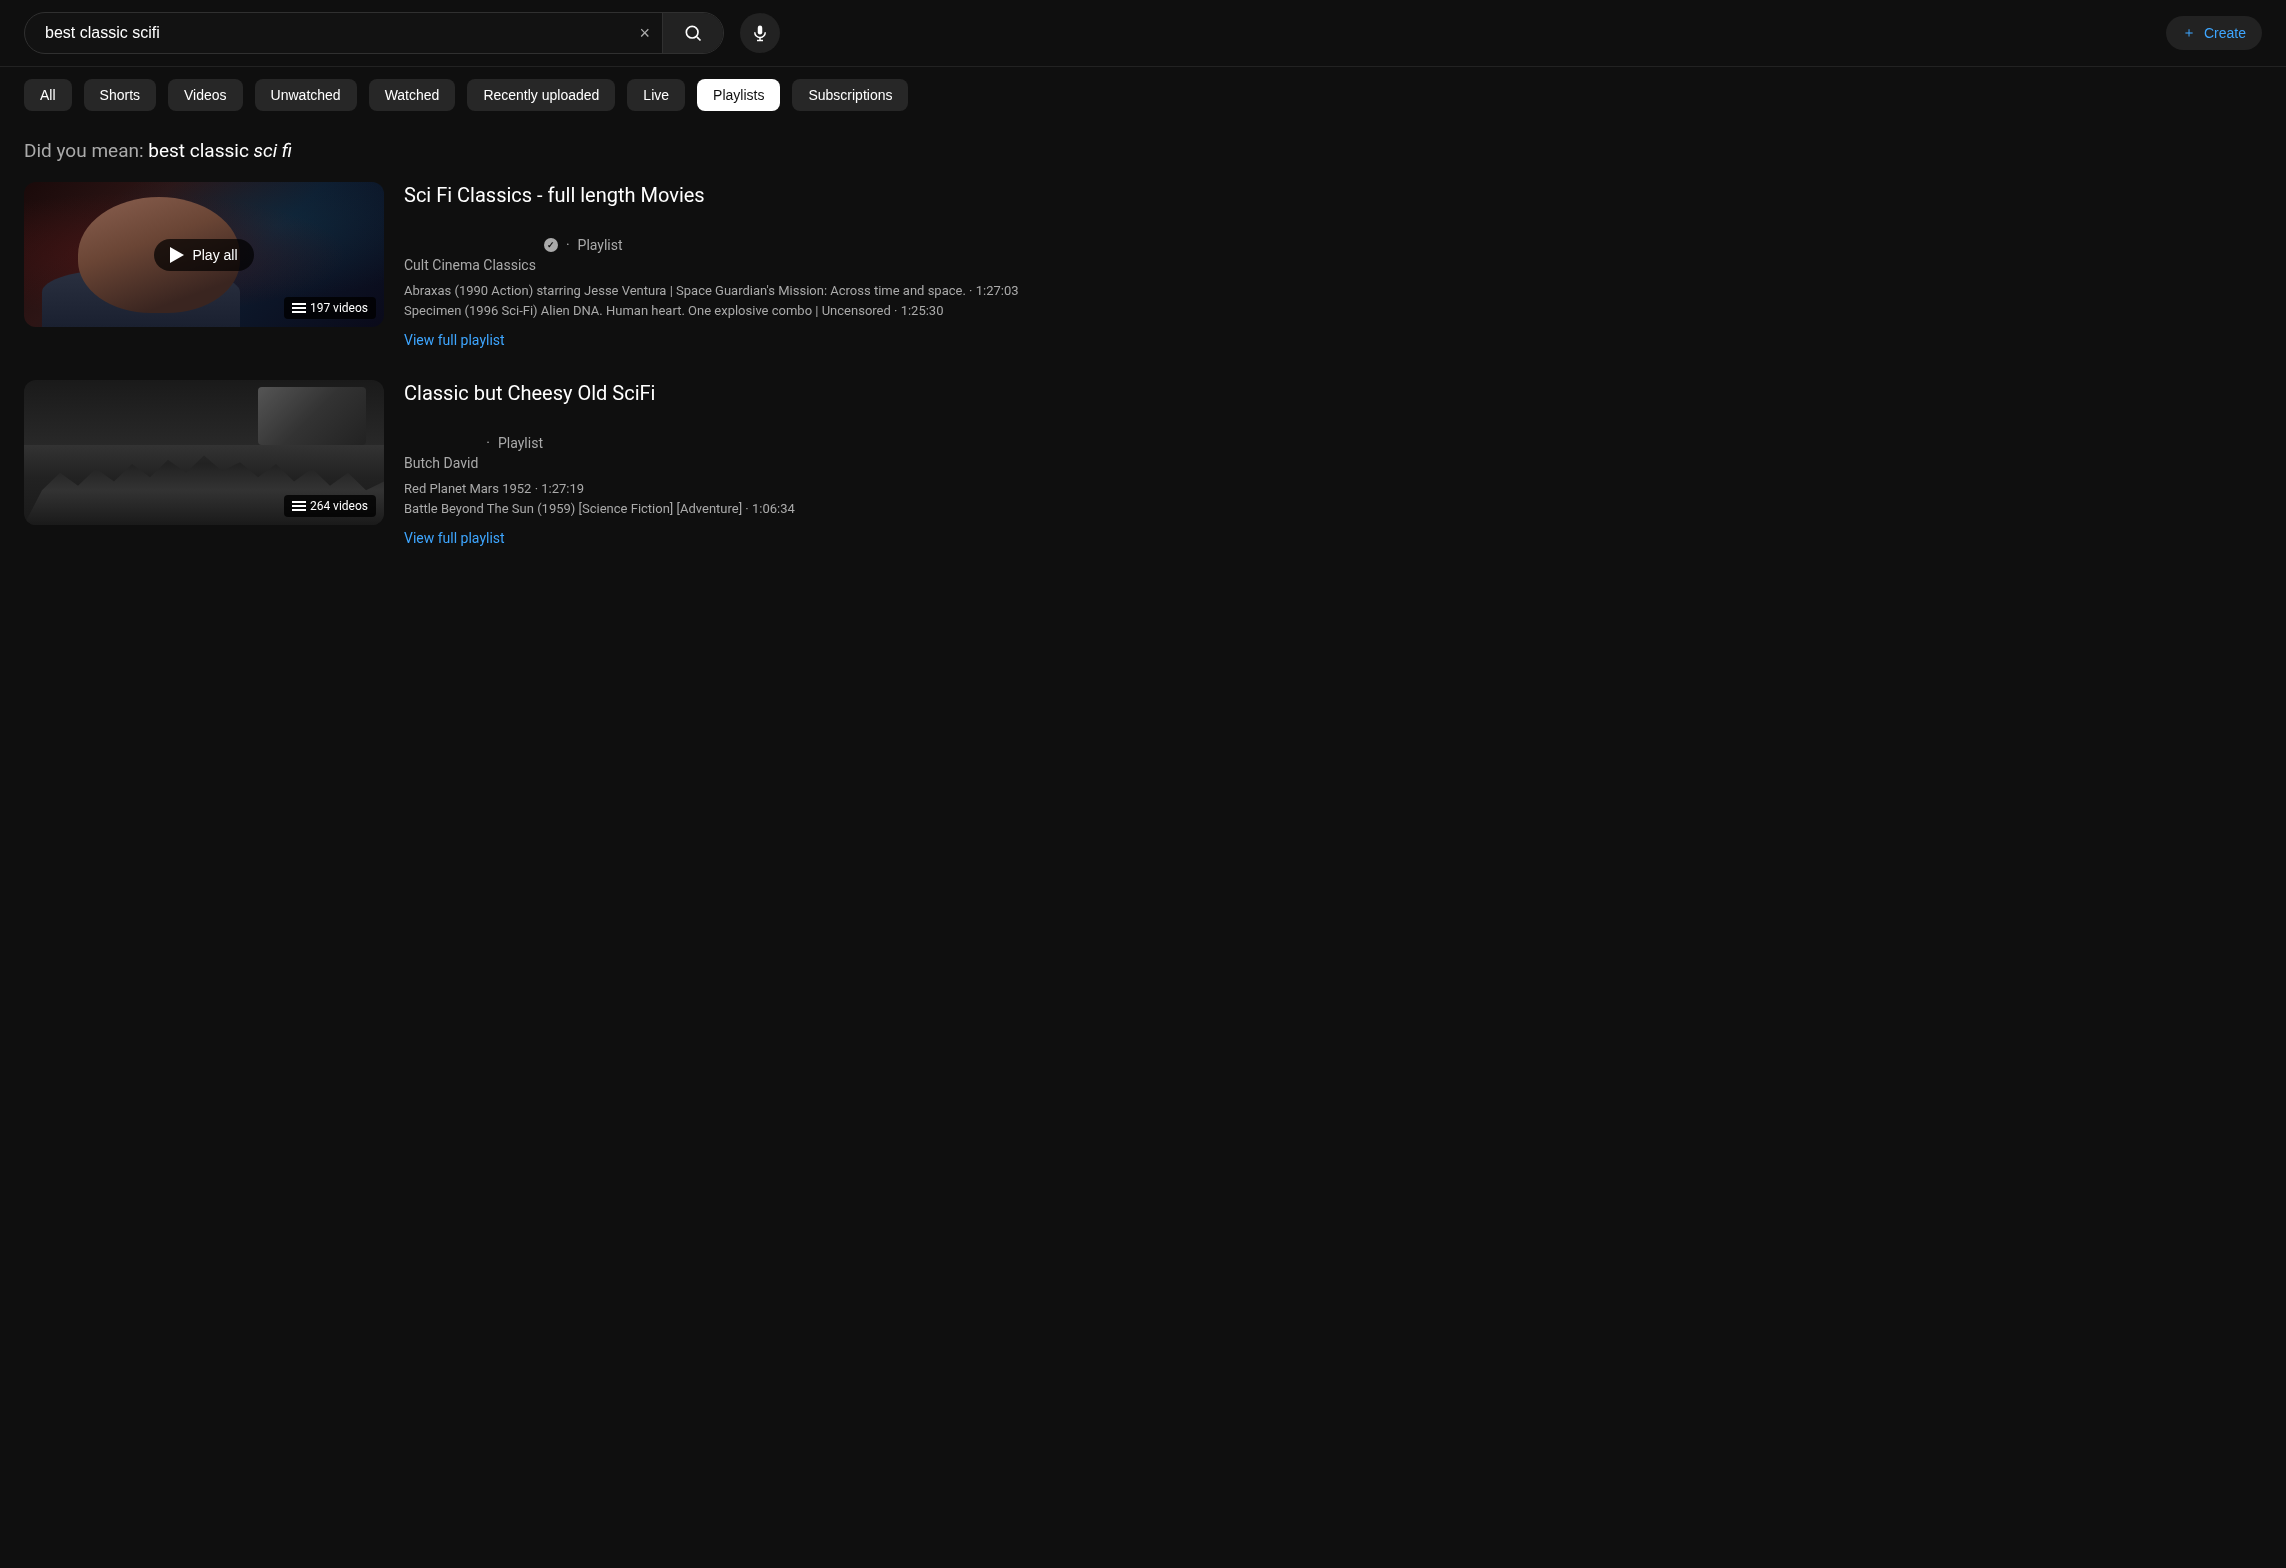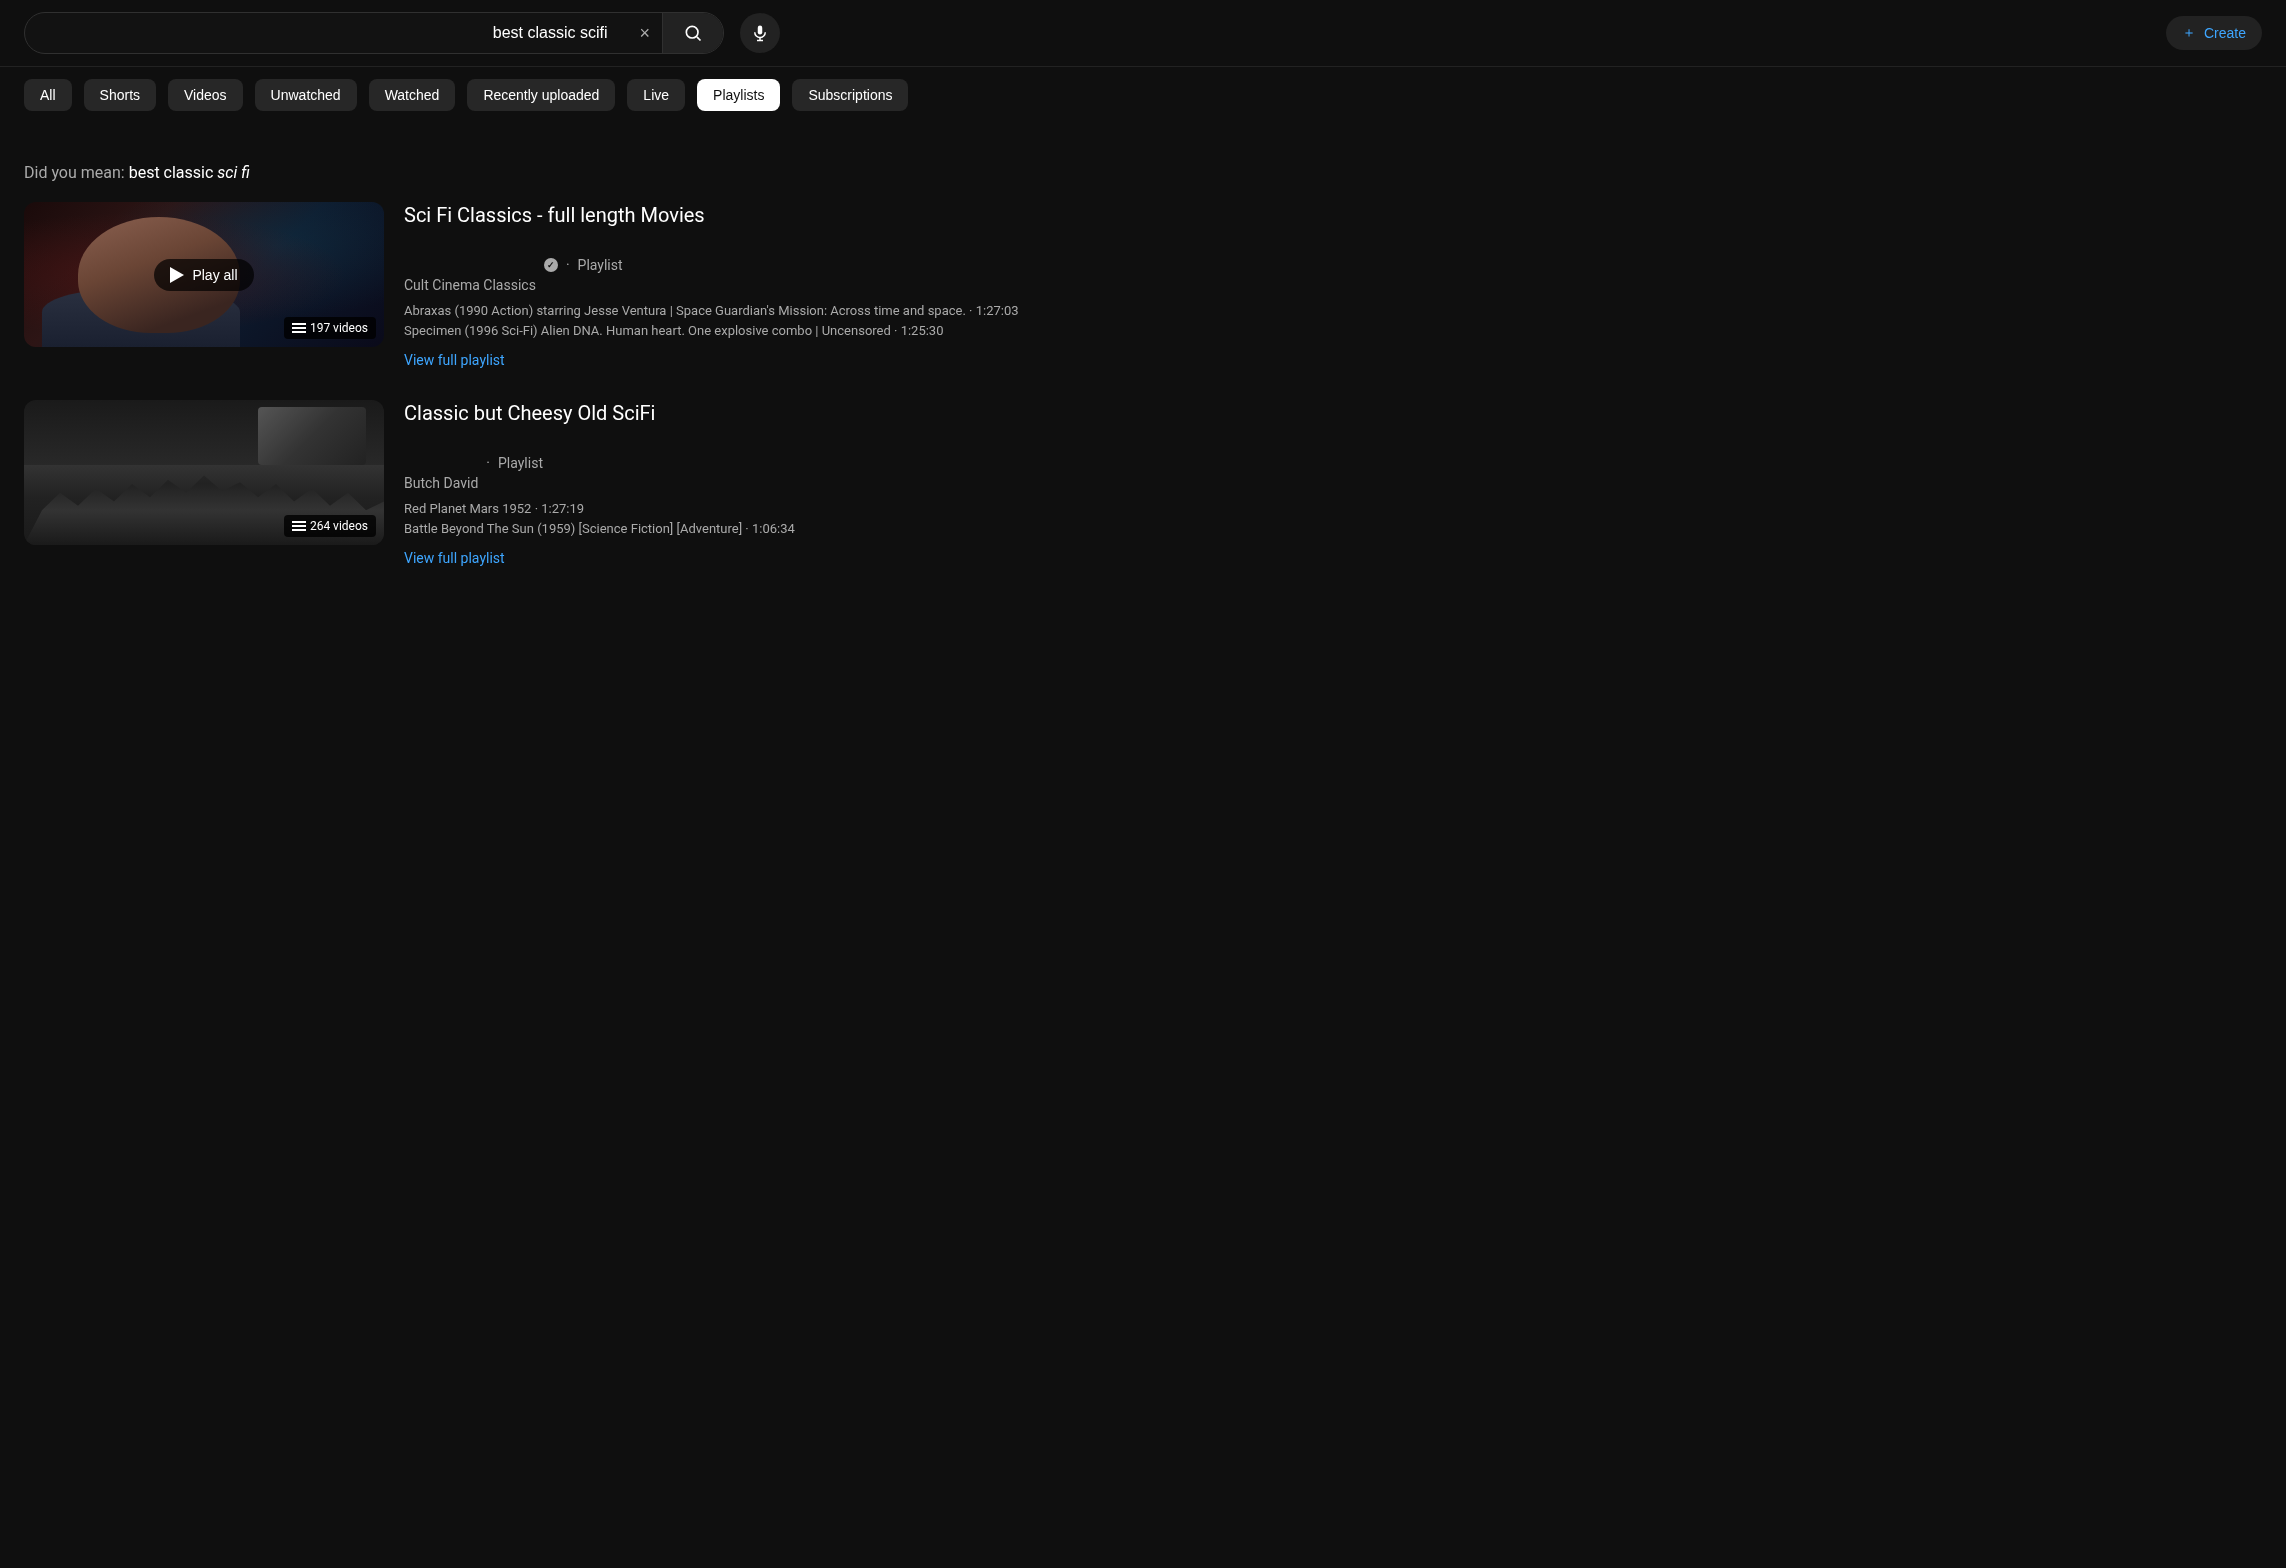--- a/index.html
+++ b/index.html
@@ -32,21 +32,20 @@
     }
 
     .search-input {
       flex: 1;
       background: transparent;
       border: none;
       outline: none;
       color: #fff;
       font-size: 16px;
       padding: 10px 20px;
-      text-align: right;
     }
 
     .search-clear-btn {
       background: none;
       border: none;
       cursor: pointer;
       color: #aaa;
       padding: 8px 12px;
       font-size: 18px;
       display: flex;
@@ -120,24 +119,23 @@
       color: #0f0f0f;
     }
 
     
     .main-content {
       padding: 16px 24px;
       max-width: 1300px;
     }
 
     .did-you-mean {
-      font-size: 16px;
+      font-size: 19px;
       color: #aaa;
       margin-bottom: 20px;
-      margin-top: 24px;
     }
 
     .did-you-mean strong {
       color: #fff;
       font-weight: 400;
     }
 
     .did-you-mean em {
       color: #fff;
       font-style: italic;

